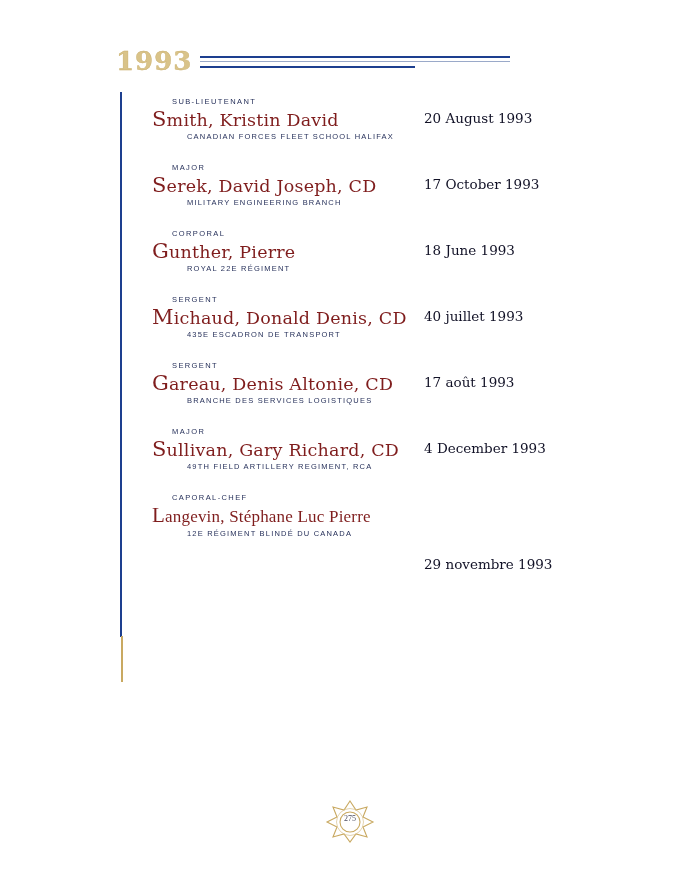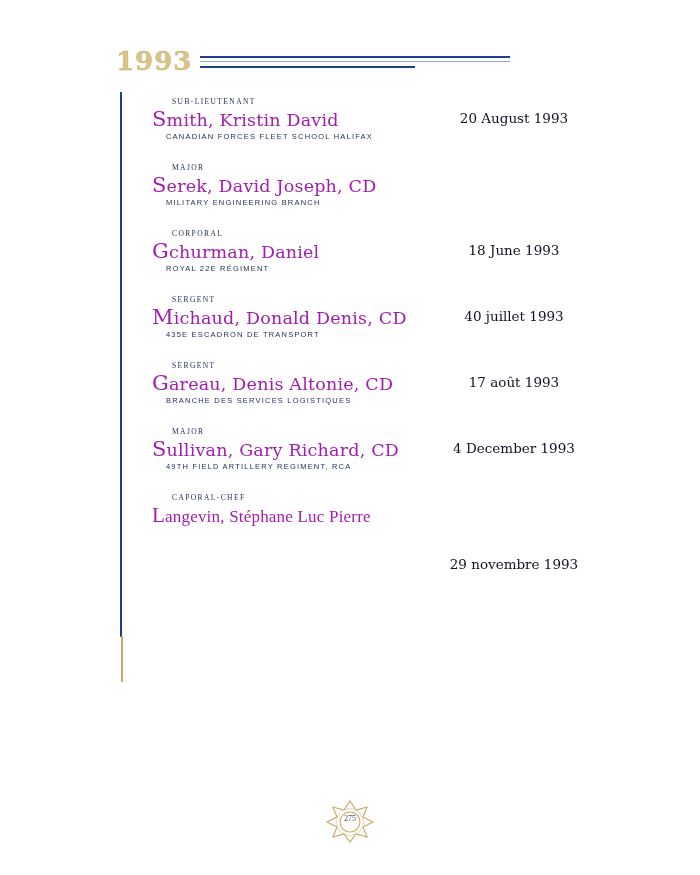--- a/index.html
+++ b/index.html
@@ -83,54 +83,54 @@
     position: relative;
     height: 66px;
   }
   .entry-text {
     position: absolute;
     left: 0;
     top: 0;
     width: 320px;
   }
   .rank {
-    font-family: Liberation Serif, serif;
+    font-family: Liberation Sans, sans-serif;
     font-size: 7.5px;
     letter-spacing: 1.4px;
     color: #26305a;
     text-transform: uppercase;
     margin-left: 20px;
     line-height: 12px;
   }
   .name {
     font-family: "DejaVu Serif", serif;
     font-size: 17.5px;
-    color: #a21caf;
+    color: #7f1d1d;
     line-height: 22px;
     letter-spacing: 0.2px;
     white-space: nowrap;
   }
   .name .lead {
     font-size: 21px;
   }
   .unit {
     font-family: "Liberation Sans", sans-serif;
     font-size: 7.5px;
     letter-spacing: 1.2px;
     color: #26305a;
     text-transform: uppercase;
-    margin-left: 14px;
+    margin-left: 35px;
     line-height: 12px;
   }
   .date {
     position: absolute;
     right: 0;
     top: 14px;
     width: 180px;
-    text-align: center;
+    text-align: left;
     font-family: "DejaVu Serif", serif;
     font-size: 13.5px;
     color: #111126;
     white-space: nowrap;
   }
 
   
   .entry.e8 .name { font-size: 17px; font-family: Liberation Serif, serif; }
   .entry.e8 .entry-text { width: 340px; }
   .entry.e8 .date { top: 16px; margin-top: 48px; }
@@ -184,26 +184,27 @@
     </div>
     <div class="date">20 August 1993</div>
   </div>
 
   <div class="entry e2">
     <div class="entry-text">
       <div class="rank">MAJOR</div>
       <div class="name"><span class="lead">S</span><span>erek,  David Joseph, CD</span></div>
       <div class="unit">MILITARY ENGINEERING BRANCH</div>
     </div>
+    <div class="date">17 October 1993</div>
   </div>
 
   <div class="entry e3">
     <div class="entry-text">
       <div class="rank">CORPORAL</div>
-      <div class="name"><span class="lead">G</span><span>churman,  Daniel</span></div>
+      <div class="name"><span class="lead">G</span><span>unther,  Pierre</span></div>
       <div class="unit">ROYAL 22E RÉGIMENT</div>
     </div>
     <div class="date">18 June 1993</div>
   </div>
 
   <div class="entry e4">
     <div class="entry-text">
       <div class="rank">SERGENT</div>
       <div class="name"><span class="lead">M</span><span>ichaud, Donald Denis, CD</span></div>
       <div class="unit">435E ESCADRON DE TRANSPORT</div>
@@ -227,20 +228,21 @@
       <div class="unit">49TH FIELD ARTILLERY REGIMENT, RCA</div>
     </div>
     <div class="date">4 December 1993</div>
   </div>
 
 
   <div class="entry e8">
     <div class="entry-text">
       <div class="rank">CAPORAL-CHEF</div>
       <div class="name"><span class="lead">L</span><span>angevin, Stéphane Luc Pierre</span></div>
+      <div class="unit">12E RÉGIMENT BLINDÉ DU CANADA</div>
     </div>
     <div class="date">29 novembre 1993</div>
   </div>
 
 </div>
 
 <div class="footer">
   <div class="ornament">
     <svg width="54" height="46" viewBox="0 0 54 46" xmlns="http://www.w3.org/2000/svg">
       <g fill="none" stroke="#c9a961" stroke-width="1.1">

